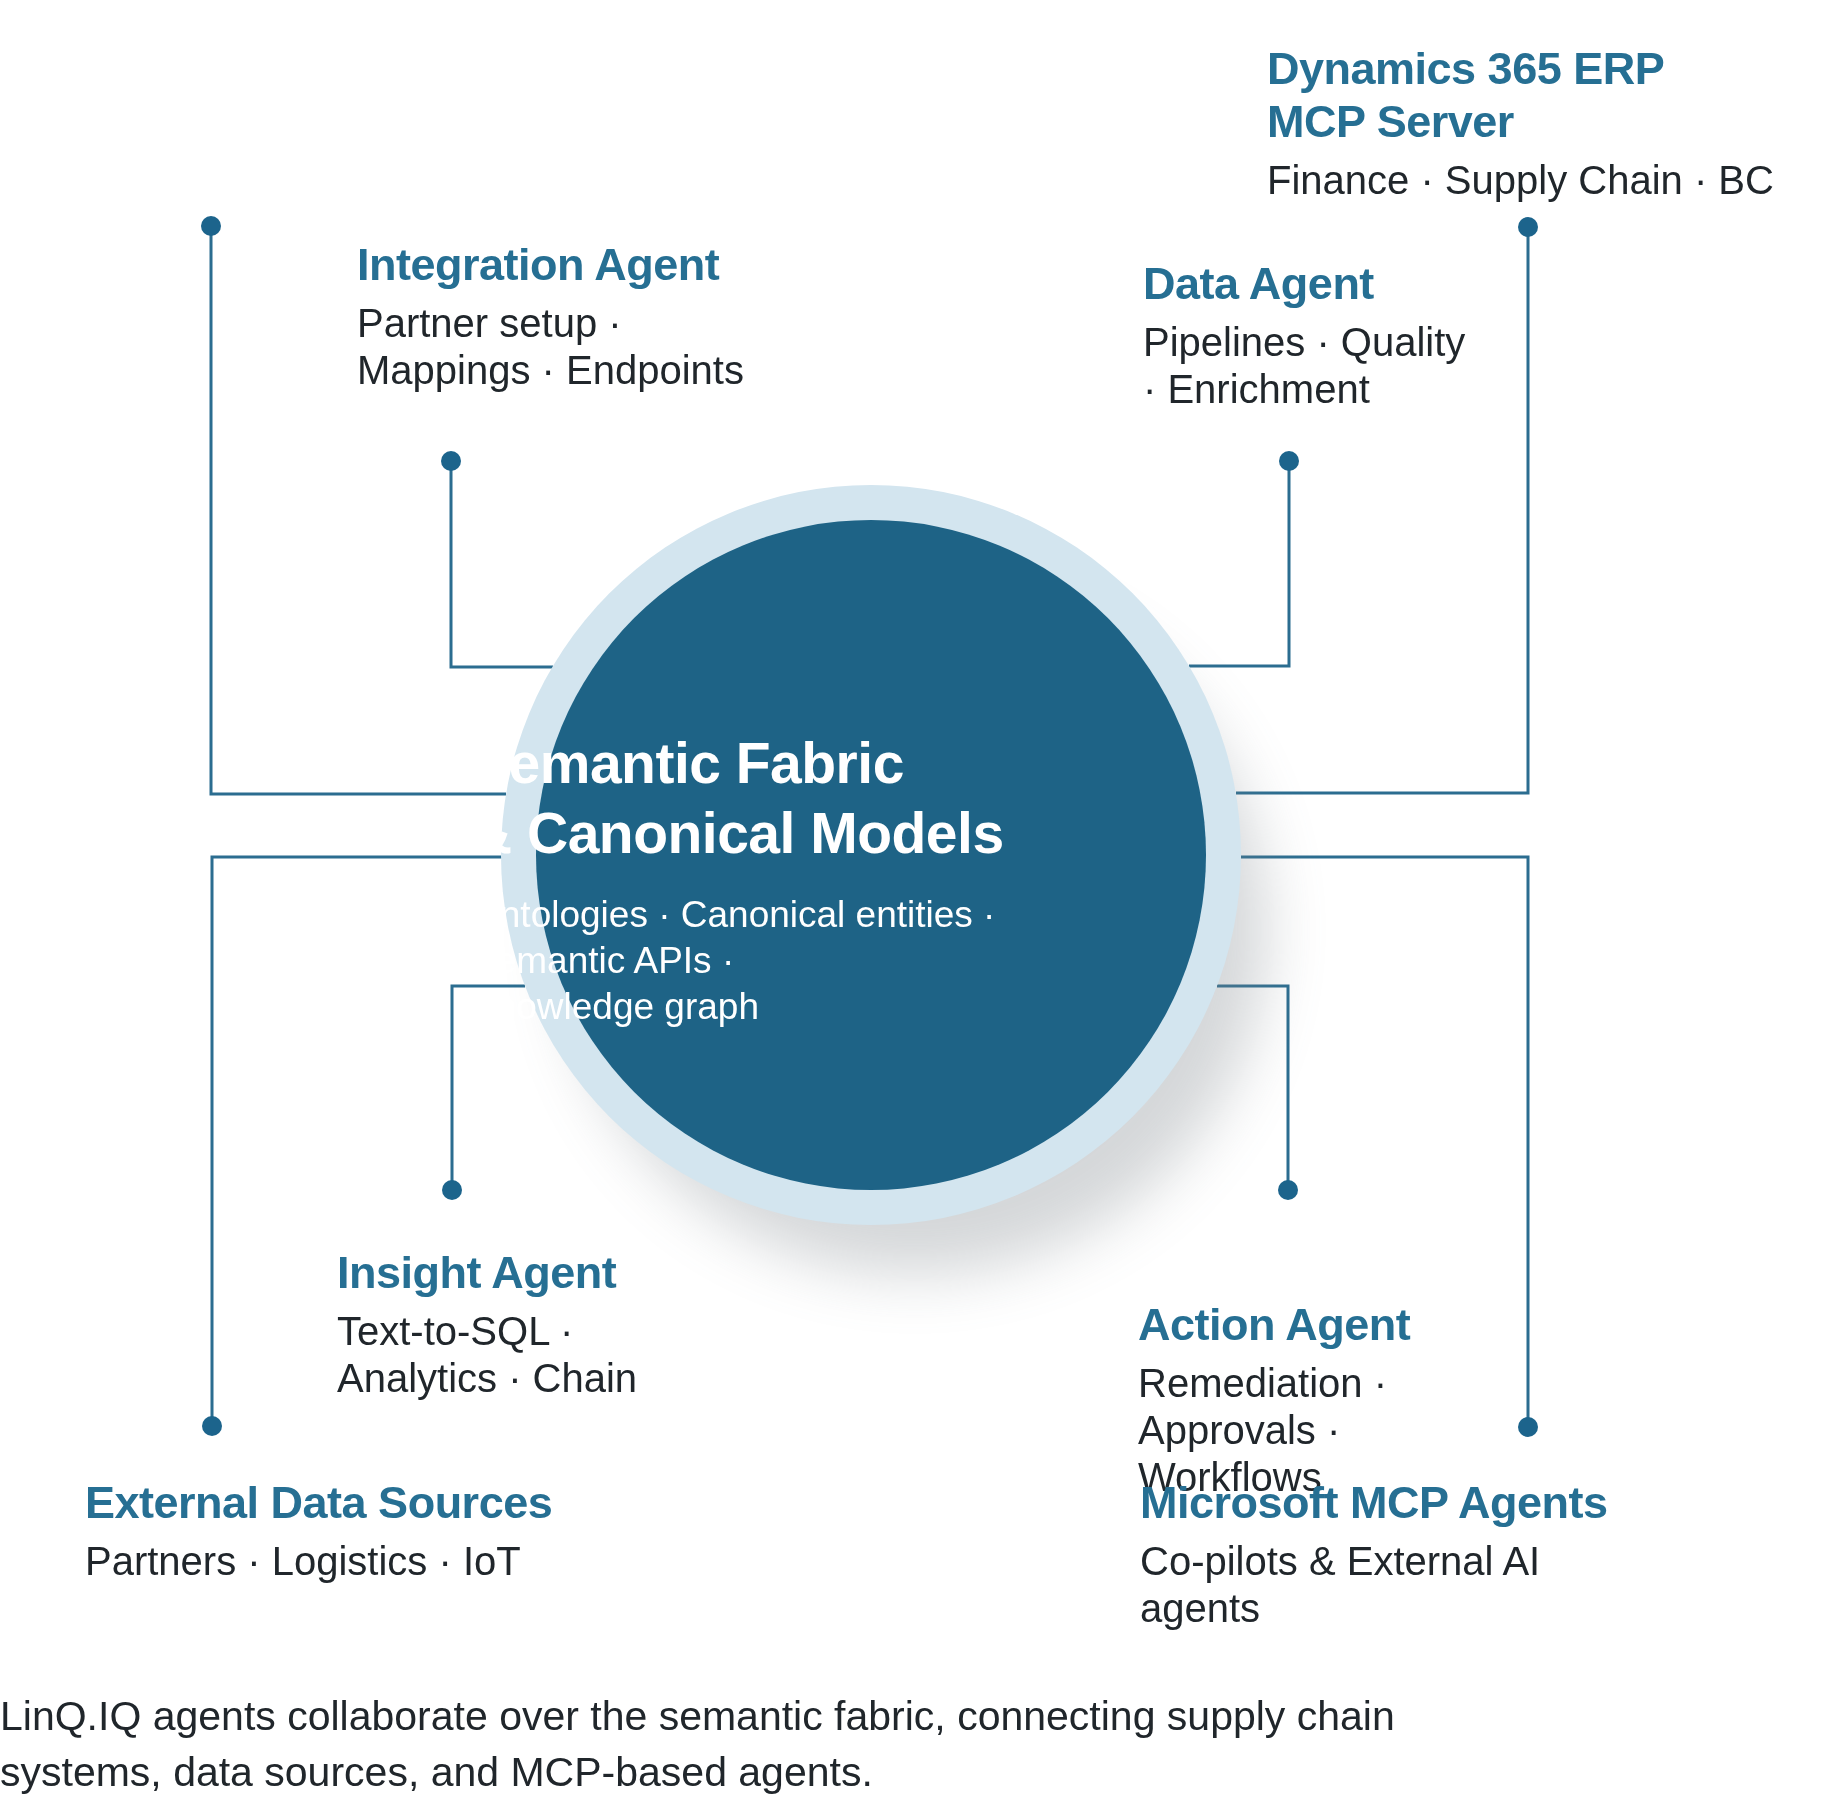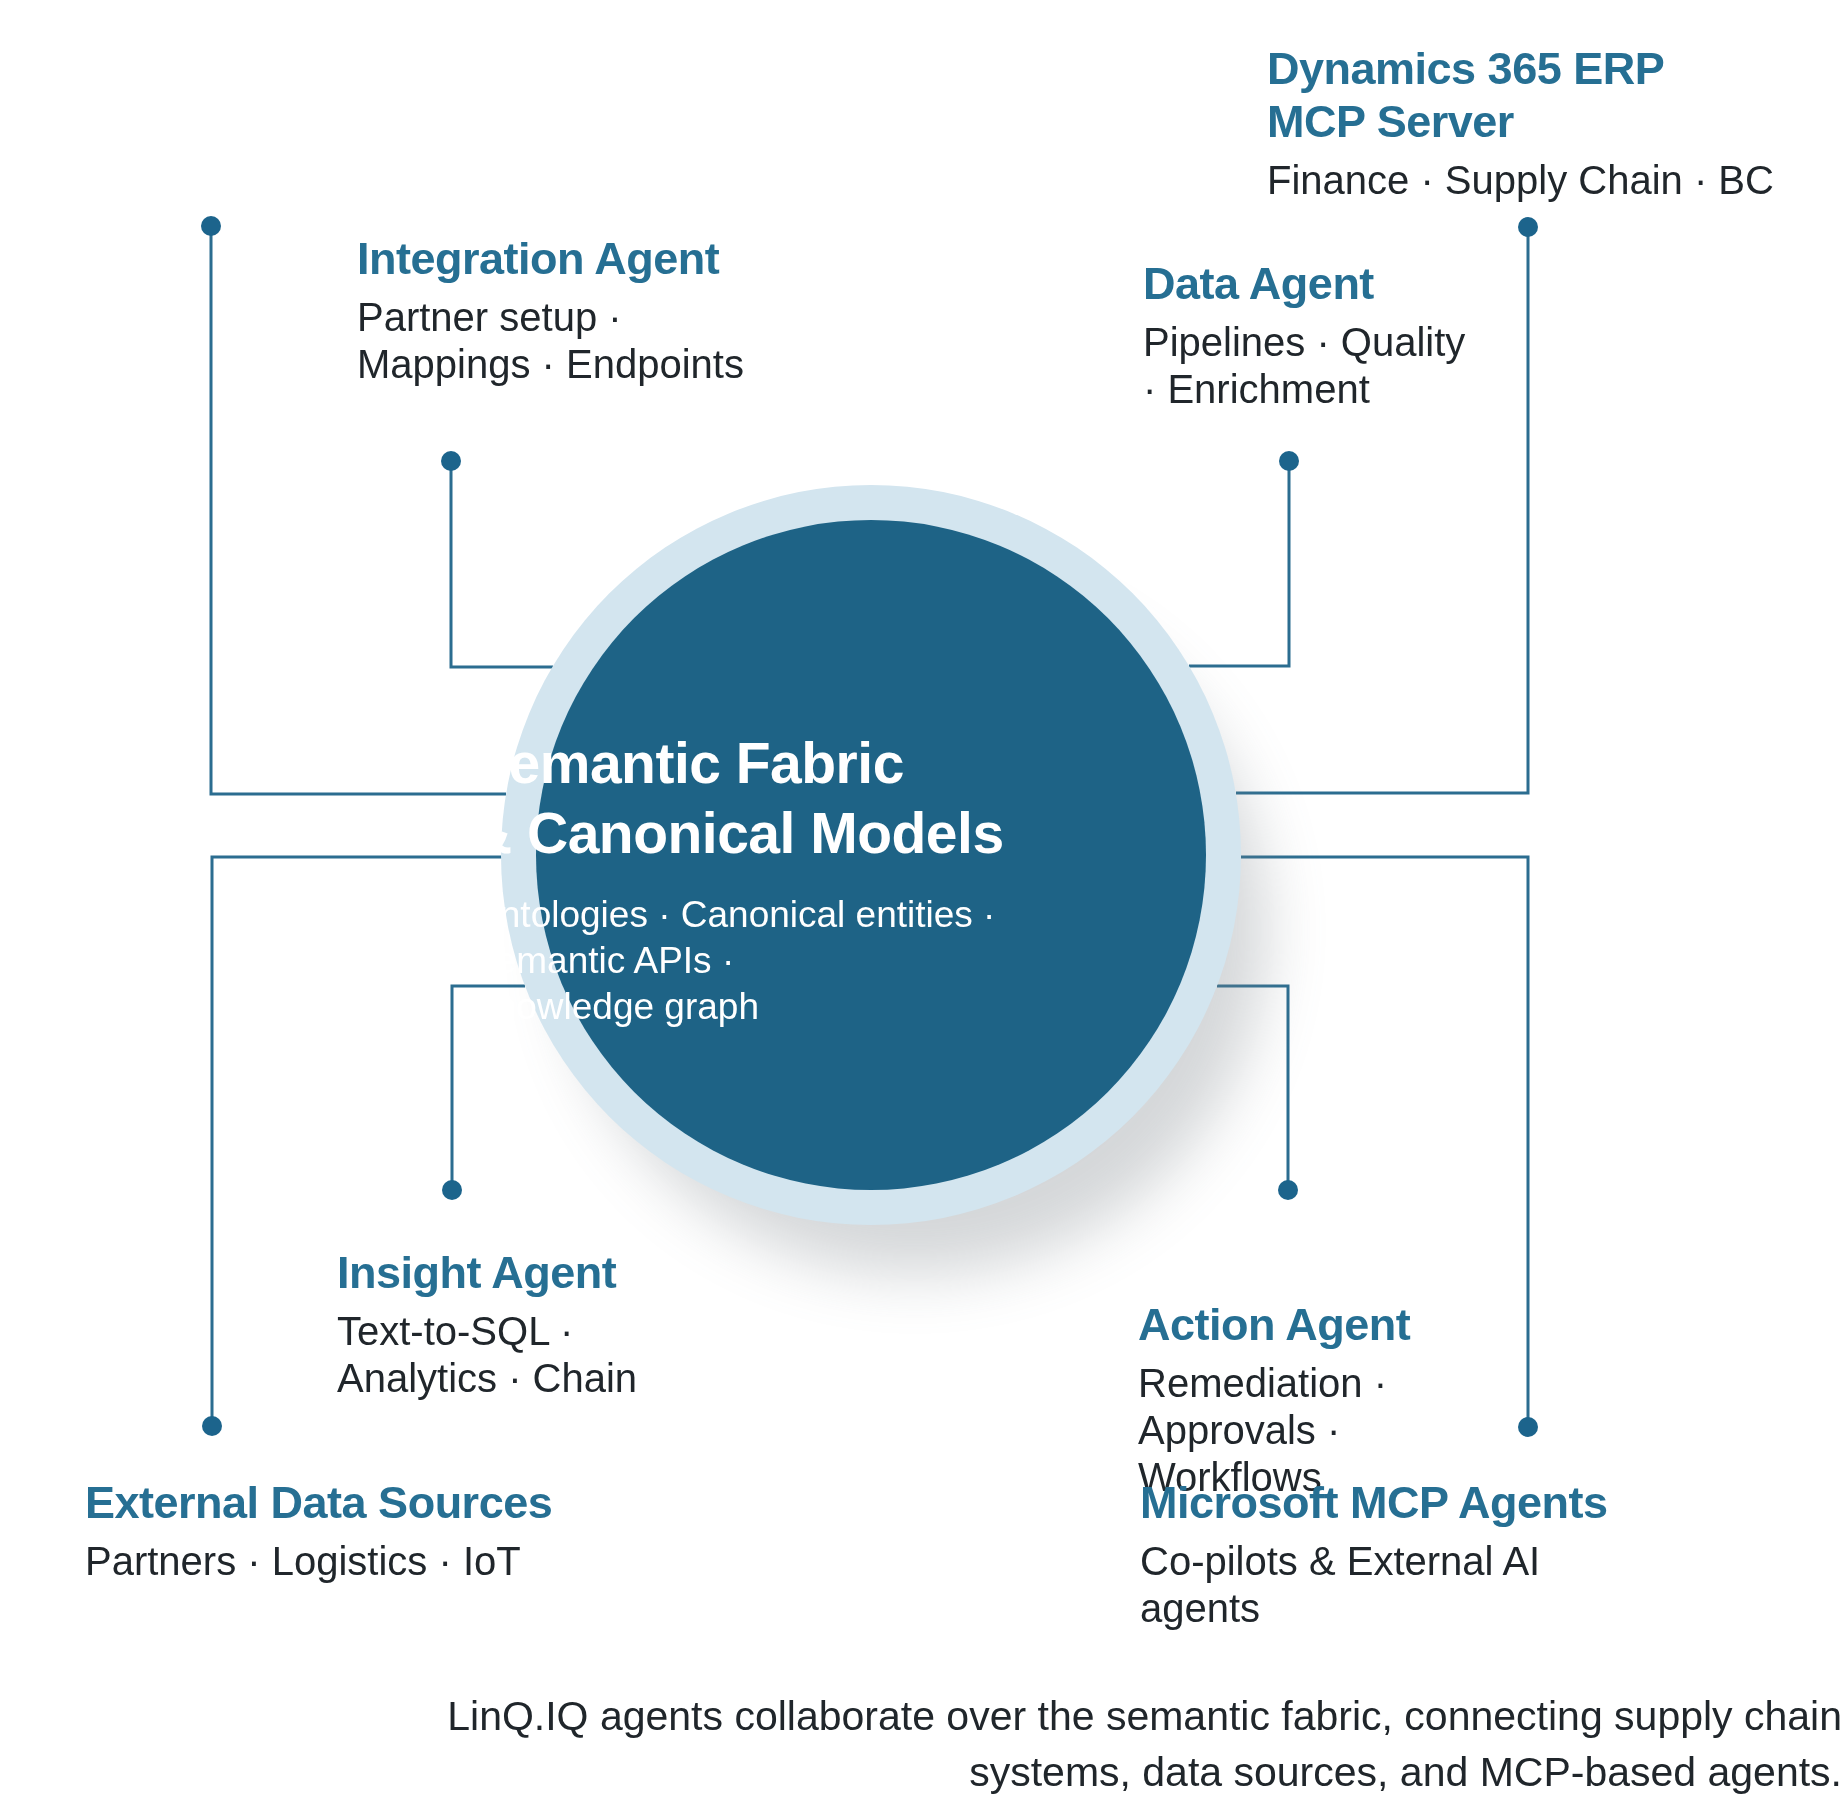--- a/index.html
+++ b/index.html
@@ -14,21 +14,21 @@
   .dot{fill:var(--dot);}
   .hub-ring{fill:var(--hub-ring);}
   .hub-inner{fill:var(--hub-fill);}
   .node{position:absolute; width:max-content;}
   .node h3{color:var(--accent); font-size:45px; font-weight:bold; line-height:53px;
            letter-spacing:-0.5px; white-space:pre-line;}
   .node p{color:var(--text); font-size:40px; line-height:47px; margin-top:9px; white-space:pre-line;}
   .hub{position:absolute; left:471px; top:728px; width:800px; color:var(--hub-text);}
   .hub h2{font-size:57px; font-weight:bold; line-height:70px; letter-spacing:-0.5px; white-space:pre-line;}
   .hub p{font-size:37px; line-height:46px; margin-top:24px; white-space:pre-line;}
-  .caption{position:absolute; left:0; right:0; top:1688px; text-align:right; color:var(--text);
+  .caption{position:absolute; left:0; right:0; top:1688px; text-align:left; color:var(--text);
            font-size:41px; line-height:56px; white-space:pre-line;}
 </style>
 </head>
 <body>
 
 <div class="canvas">
 
   <svg class="links" viewBox="0 0 1842 1812" aria-hidden="true">
     <defs>
       <filter id="soft" x="-40%" y="-40%" width="180%" height="180%">
@@ -59,21 +59,21 @@
     <circle class="dot" cx="1528" cy="1427" r="10"></circle>
   </svg>
 
 
   <div class="node" style="left:1267px; top:42px">
     <h3>Dynamics 365 ERP
 MCP Server</h3>
     <p>Finance · Supply Chain · BC</p>
   </div>
 
-  <div class="node" style="left:357px; top:232px">
+  <div class="node" style="left:357px; top:238px">
     <h3>Integration Agent</h3>
     <p>Partner setup ·
 Mappings · Endpoints</p>
   </div>
 
   <div class="node" style="left:1143px; top:257px">
     <h3>Data Agent</h3>
     <p>Pipelines · Quality
 · Enrichment</p>
   </div>

